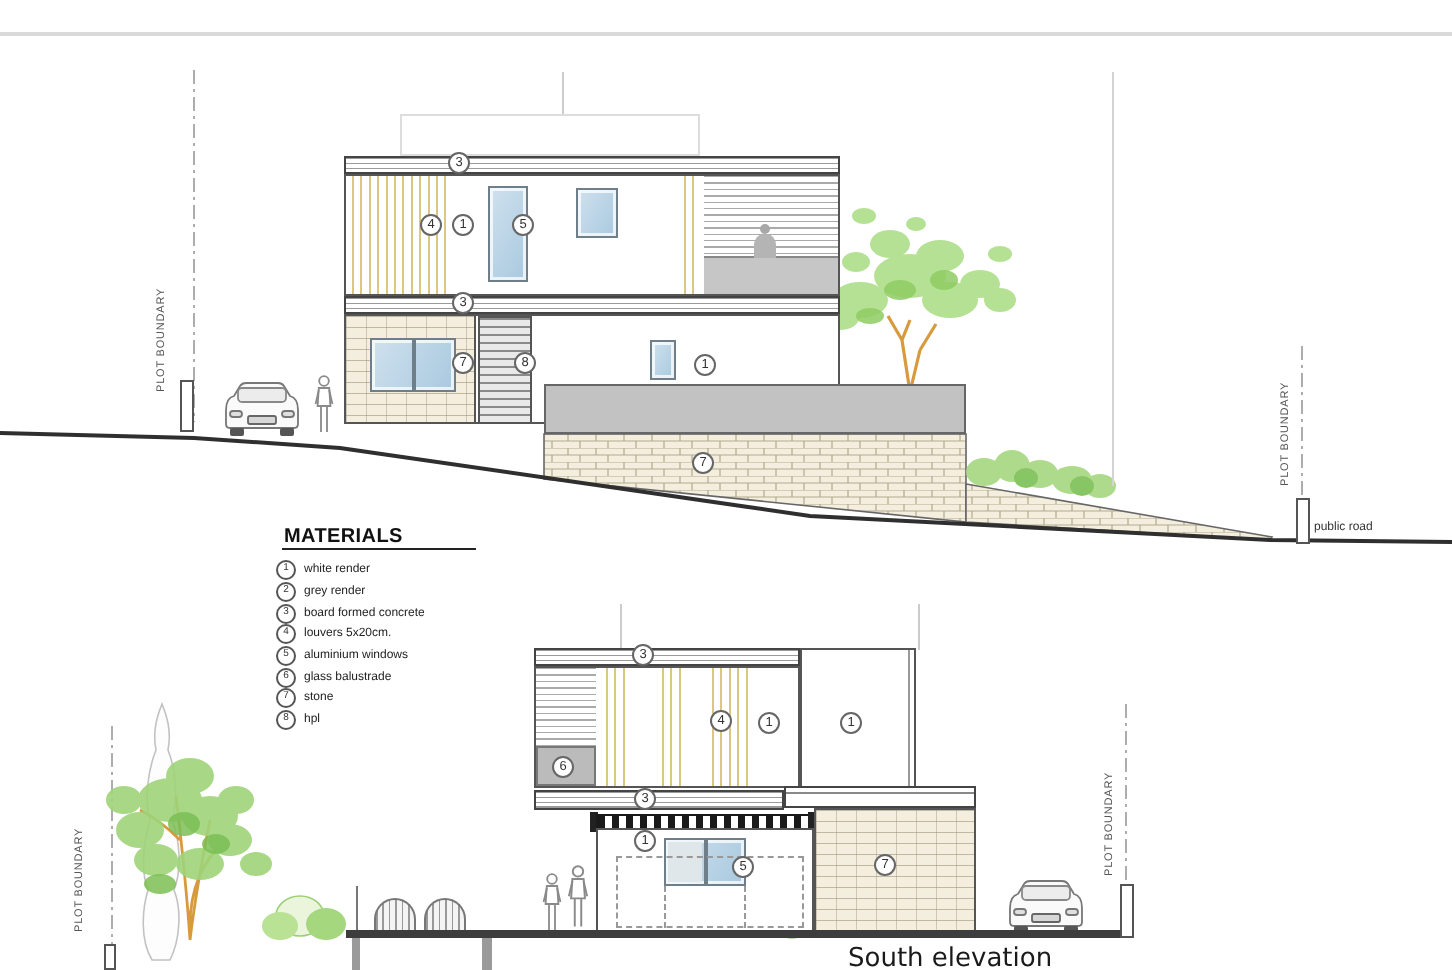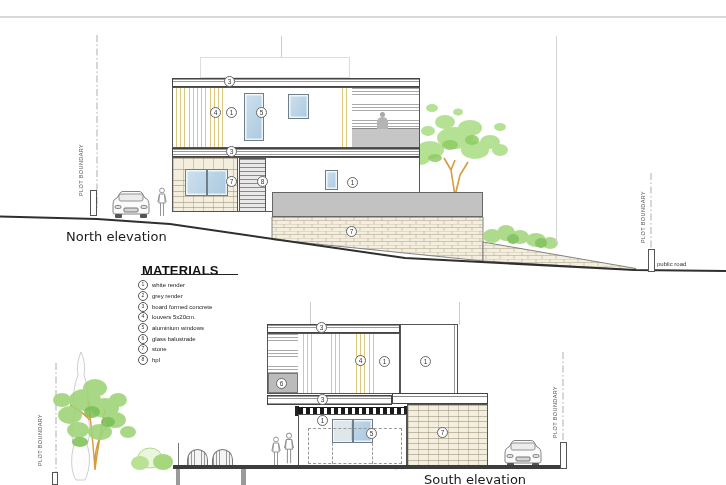--- a/index.html
+++ b/index.html
@@ -25,21 +25,21 @@
   .dome{border:1px solid #777;border-bottom:none;border-radius:11px 11px 0 0;
         background:repeating-linear-gradient(90deg,#999 0,#999 .8px,#f4f4f4 .8px,#f4f4f4 3.2px);}
   .dashrect{border:1px dashed #999;}
   .dashv{border-left:1px dashed #999;}
   .co{width:11px;height:11px;border:1px solid #666;border-radius:50%;background:#fff;
       font-size:6.5px;line-height:9px;text-align:center;color:#333;}
   .vtext{font-size:5.5px;color:#555;letter-spacing:.4px;white-space:nowrap;
          transform:rotate(-90deg);transform-origin:left bottom;}
   .elev-label{font-size:13px;color:#1a1a1a;font-family:"DejaVu Sans",sans-serif;white-space:nowrap;}
   .small-label{font-size:6px;color:#333;white-space:nowrap;}
-  .mat-title{font-size:13px;font-weight:bold;letter-spacing:.2px;color:#111;}
+  .mat-title{font-size:10px;font-weight:bold;letter-spacing:.2px;color:#111;}
   .mat-row{display:flex;align-items:center;gap:4px;height:10.7px;}
   .mat-num{width:8px;height:8px;border:.8px solid #555;border-radius:50%;background:#fff;flex:0 0 8px;
            font-size:5px;line-height:7px;text-align:center;color:#333;}
   .mat-label{font-size:6px;color:#222;white-space:nowrap;}
   .post{border:1px solid #555;background:#fff;}
   .refline{background:#ccc;}
 </style>
 </head>
 <body>
 
@@ -182,21 +182,20 @@
   <div class="abs windiv" style="left:206px;top:170px;width:1.5px;height:25px;"></div>
   <div class="abs slats" style="left:239px;top:158px;width:27px;height:54px;"></div>
   <div class="abs win" style="left:325px;top:170px;width:13px;height:20px;"></div>
   <div class="abs" style="left:272px;top:192px;width:211px;height:25px;background:#c2c2c2;border:1px solid #666;"></div>
 
   <div class="abs post" style="left:90px;top:190px;width:7px;height:26px;"></div>
   <div class="abs post" style="left:648px;top:249px;width:7px;height:23px;"></div>
   <div class="abs vtext" style="left:84px;top:190px;">PLOT BOUNDARY</div>
   <div class="abs vtext" style="left:646px;top:237px;">PLOT BOUNDARY</div>
   <div class="abs small-label" style="left:657px;top:261px;">public road</div>
-  <div class="abs elev-label" style="left:66px;top:229px;">North elevation</div>
 
   <div class="abs co" style="left:224px;top:76px;">3</div>
   <div class="abs co" style="left:210px;top:107px;">4</div>
   <div class="abs co" style="left:226px;top:107px;">1</div>
   <div class="abs co" style="left:256px;top:107px;">5</div>
   <div class="abs co" style="left:226px;top:146px;">3</div>
   <div class="abs co" style="left:226px;top:176px;">7</div>
   <div class="abs co" style="left:257px;top:176px;">8</div>
   <div class="abs co" style="left:347px;top:177px;">1</div>
   <div class="abs co" style="left:346px;top:226px;">7</div>

